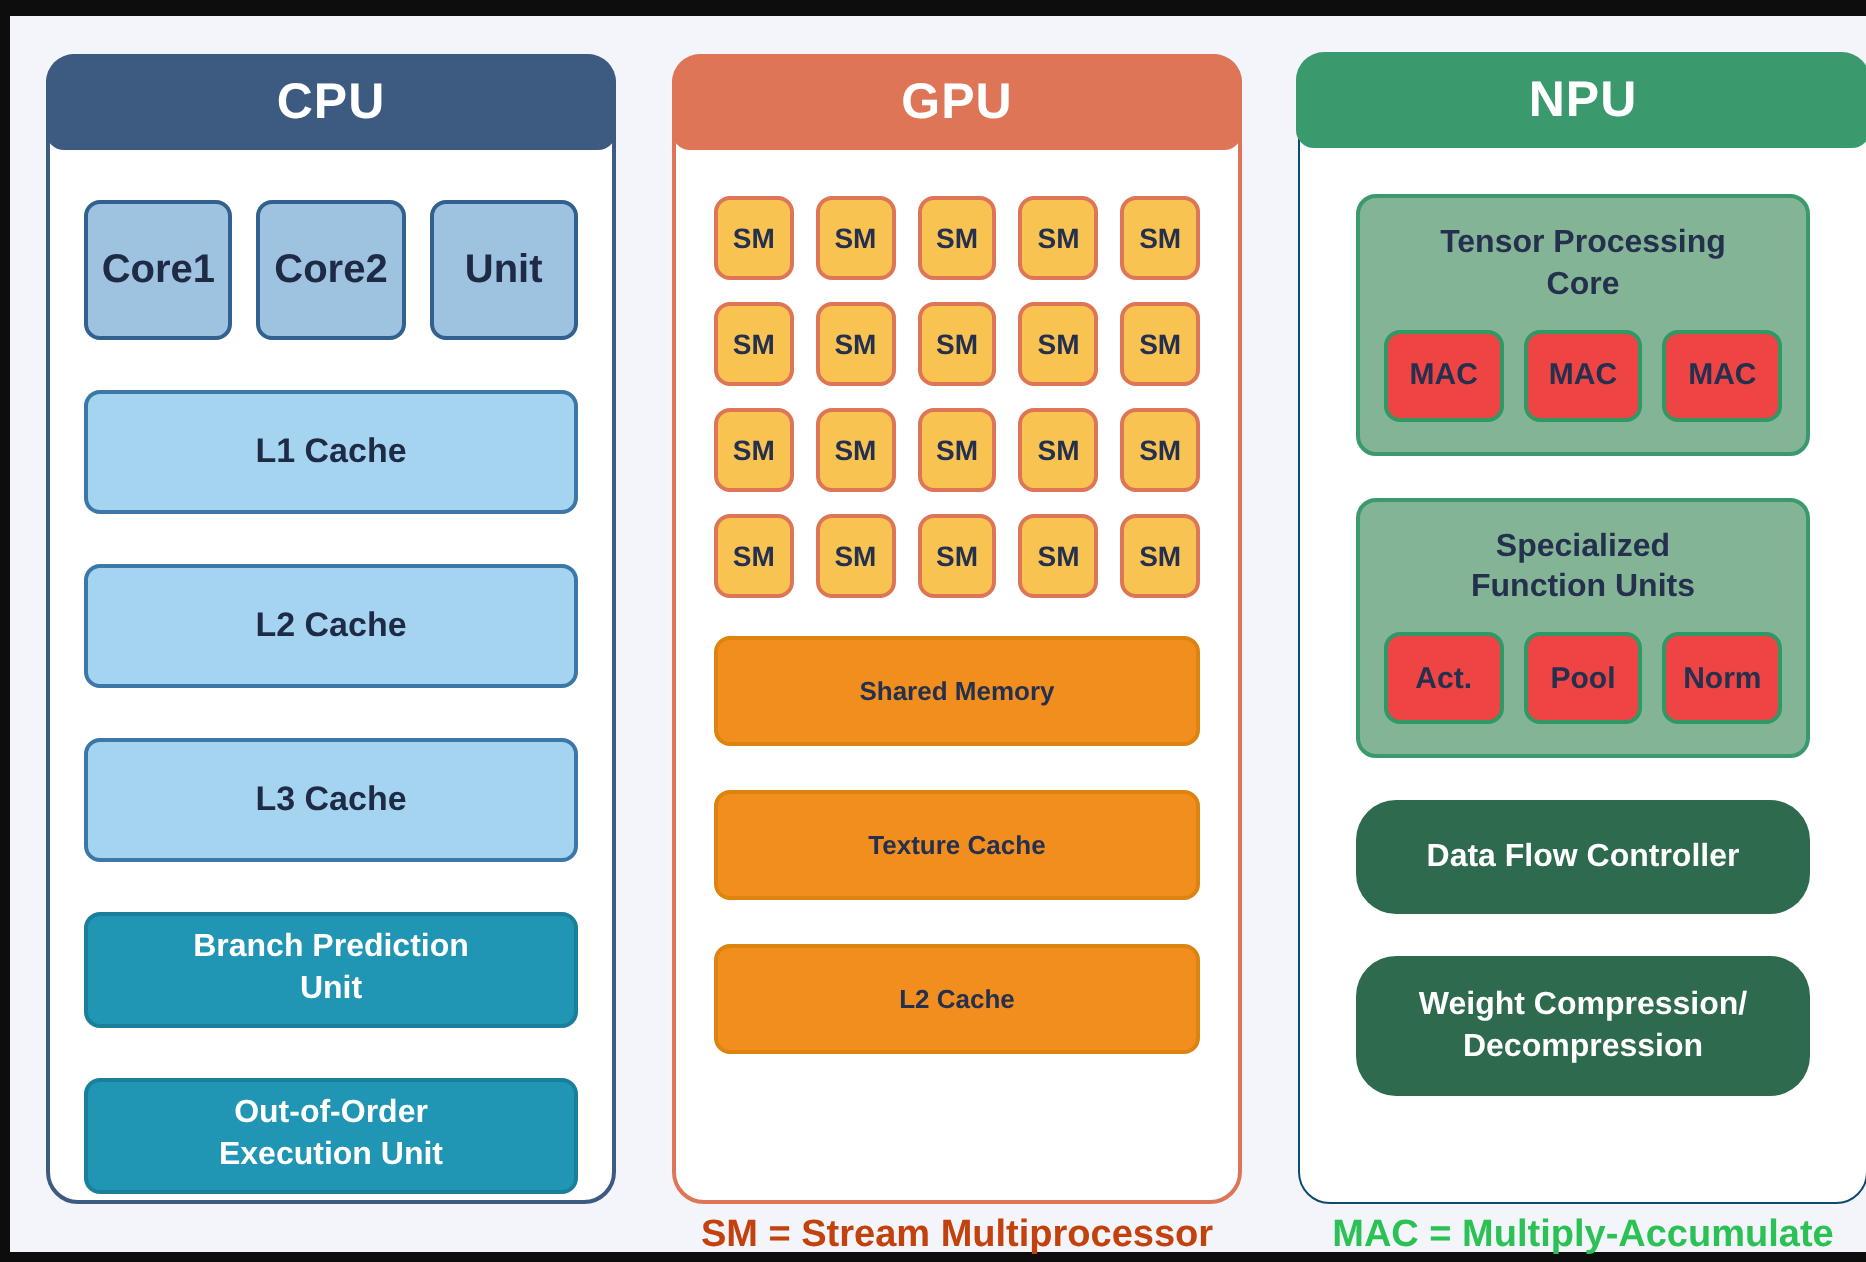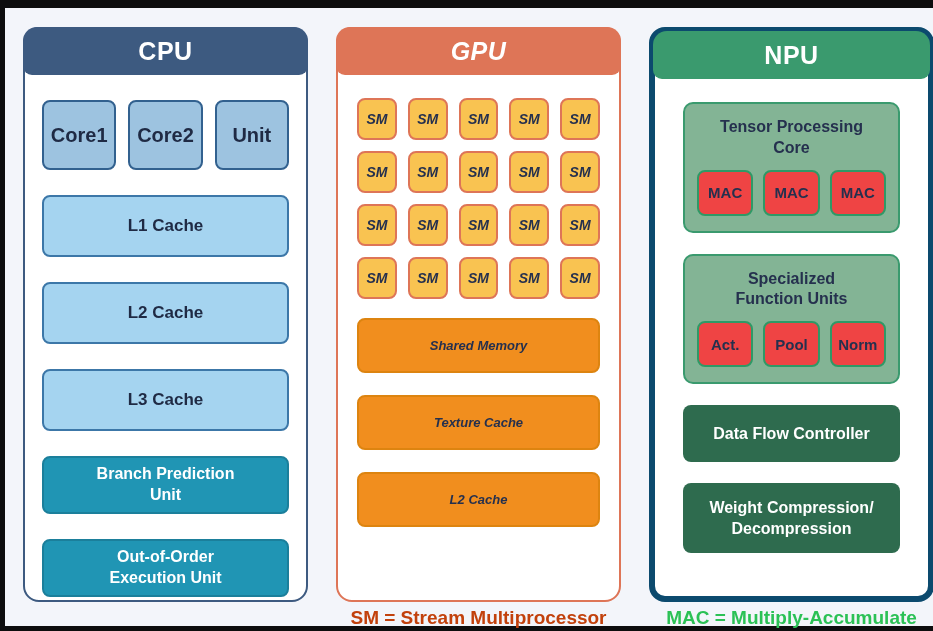--- a/index.html
+++ b/index.html
@@ -17,22 +17,22 @@
   .columns {
     display:flex; gap:28px; padding:19px 0 0 18px;
   }
   .col { display:flex; flex-direction:column; align-items:center; }
 
   .panel {
     width:285px; height:575px; background:#ffffff;
     border-radius:16px; display:flex; flex-direction:column;
   }
   .panel.cpu { border:2px solid #3d5a80; }
-  .panel.gpu { border:2px solid #de7557;font-style:italic; }
-  .panel.npu { border:6px solid #0c4a6e; }
+  .panel.gpu { border:2px solid #de7557; }
+  .panel.npu { border:1px solid #0c4a6e; }
 
   .panel-header {
     margin:-2px -2px 0 -2px; height:48px; flex:0 0 auto;
     border-radius:14px 14px 9px 9px;
     display:flex; align-items:center; justify-content:center;
     color:#ffffff; font-weight:bold; font-size:25px; letter-spacing:.5px;
   }
   .cpu .panel-header { background:#3d5a80; }
   .gpu .panel-header { background:#de7557; }
   .npu .panel-header { background:#3a9a6e; }
@@ -86,21 +86,21 @@
     text-align:center; font-size:16px; font-weight:bold; color:#25304e;
     line-height:1.3; margin-bottom:11px;
   }
   .group-items { display:flex; gap:10px; }
   .green-box {
     flex:1; height:46px; background:#ef4444; border:2px solid #2f9966;
     border-radius:8px; display:flex; align-items:center; justify-content:center;
     font-size:15px; font-weight:bold; color:#25304e;
   }
   .dark-bar {
-    background:#2e6b4e; border-radius:8px;
+    background:#2e6b4e; border-radius:20px;
     display:flex; flex-direction:column; align-items:center; justify-content:center;
     font-size:16px; font-weight:bold; color:#ffffff; line-height:1.35;
   }
   .dark-bar.one { height:57px; }
   .dark-bar.two { height:70px; }
 
   
   .caption {
     margin-top:5px; font-size:19px; font-weight:bold; text-align:center;
     height:24px;

